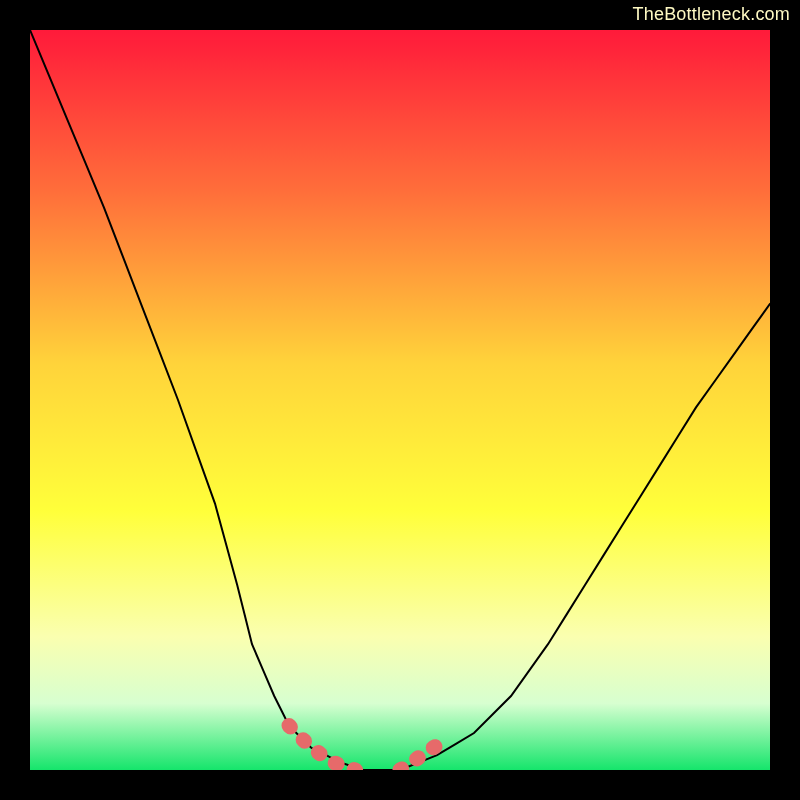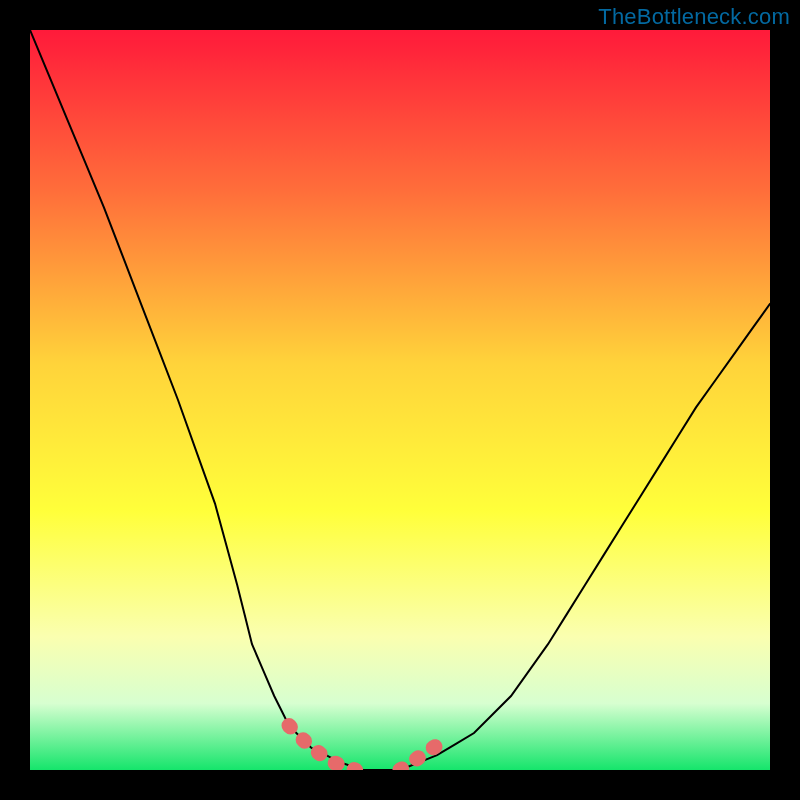--- a/index.html
+++ b/index.html
@@ -16,22 +16,22 @@
     left: 0;
     top: 0;
     width: 800px;
     height: 800px;
     background: #000;
   }
   .watermark {
     position: absolute;
     top: 4px;
     right: 10px;
-    color: #0369a1;
-    font-size: 22px;
+    color: #fef9c3;
+    font-size: 18px;
     letter-spacing: 0.2px;
     z-index: 20;
     user-select: none;
   }
   .plot {
     position: absolute;
     left: 30px;
     top: 30px;
     width: 740px;
     height: 740px;

